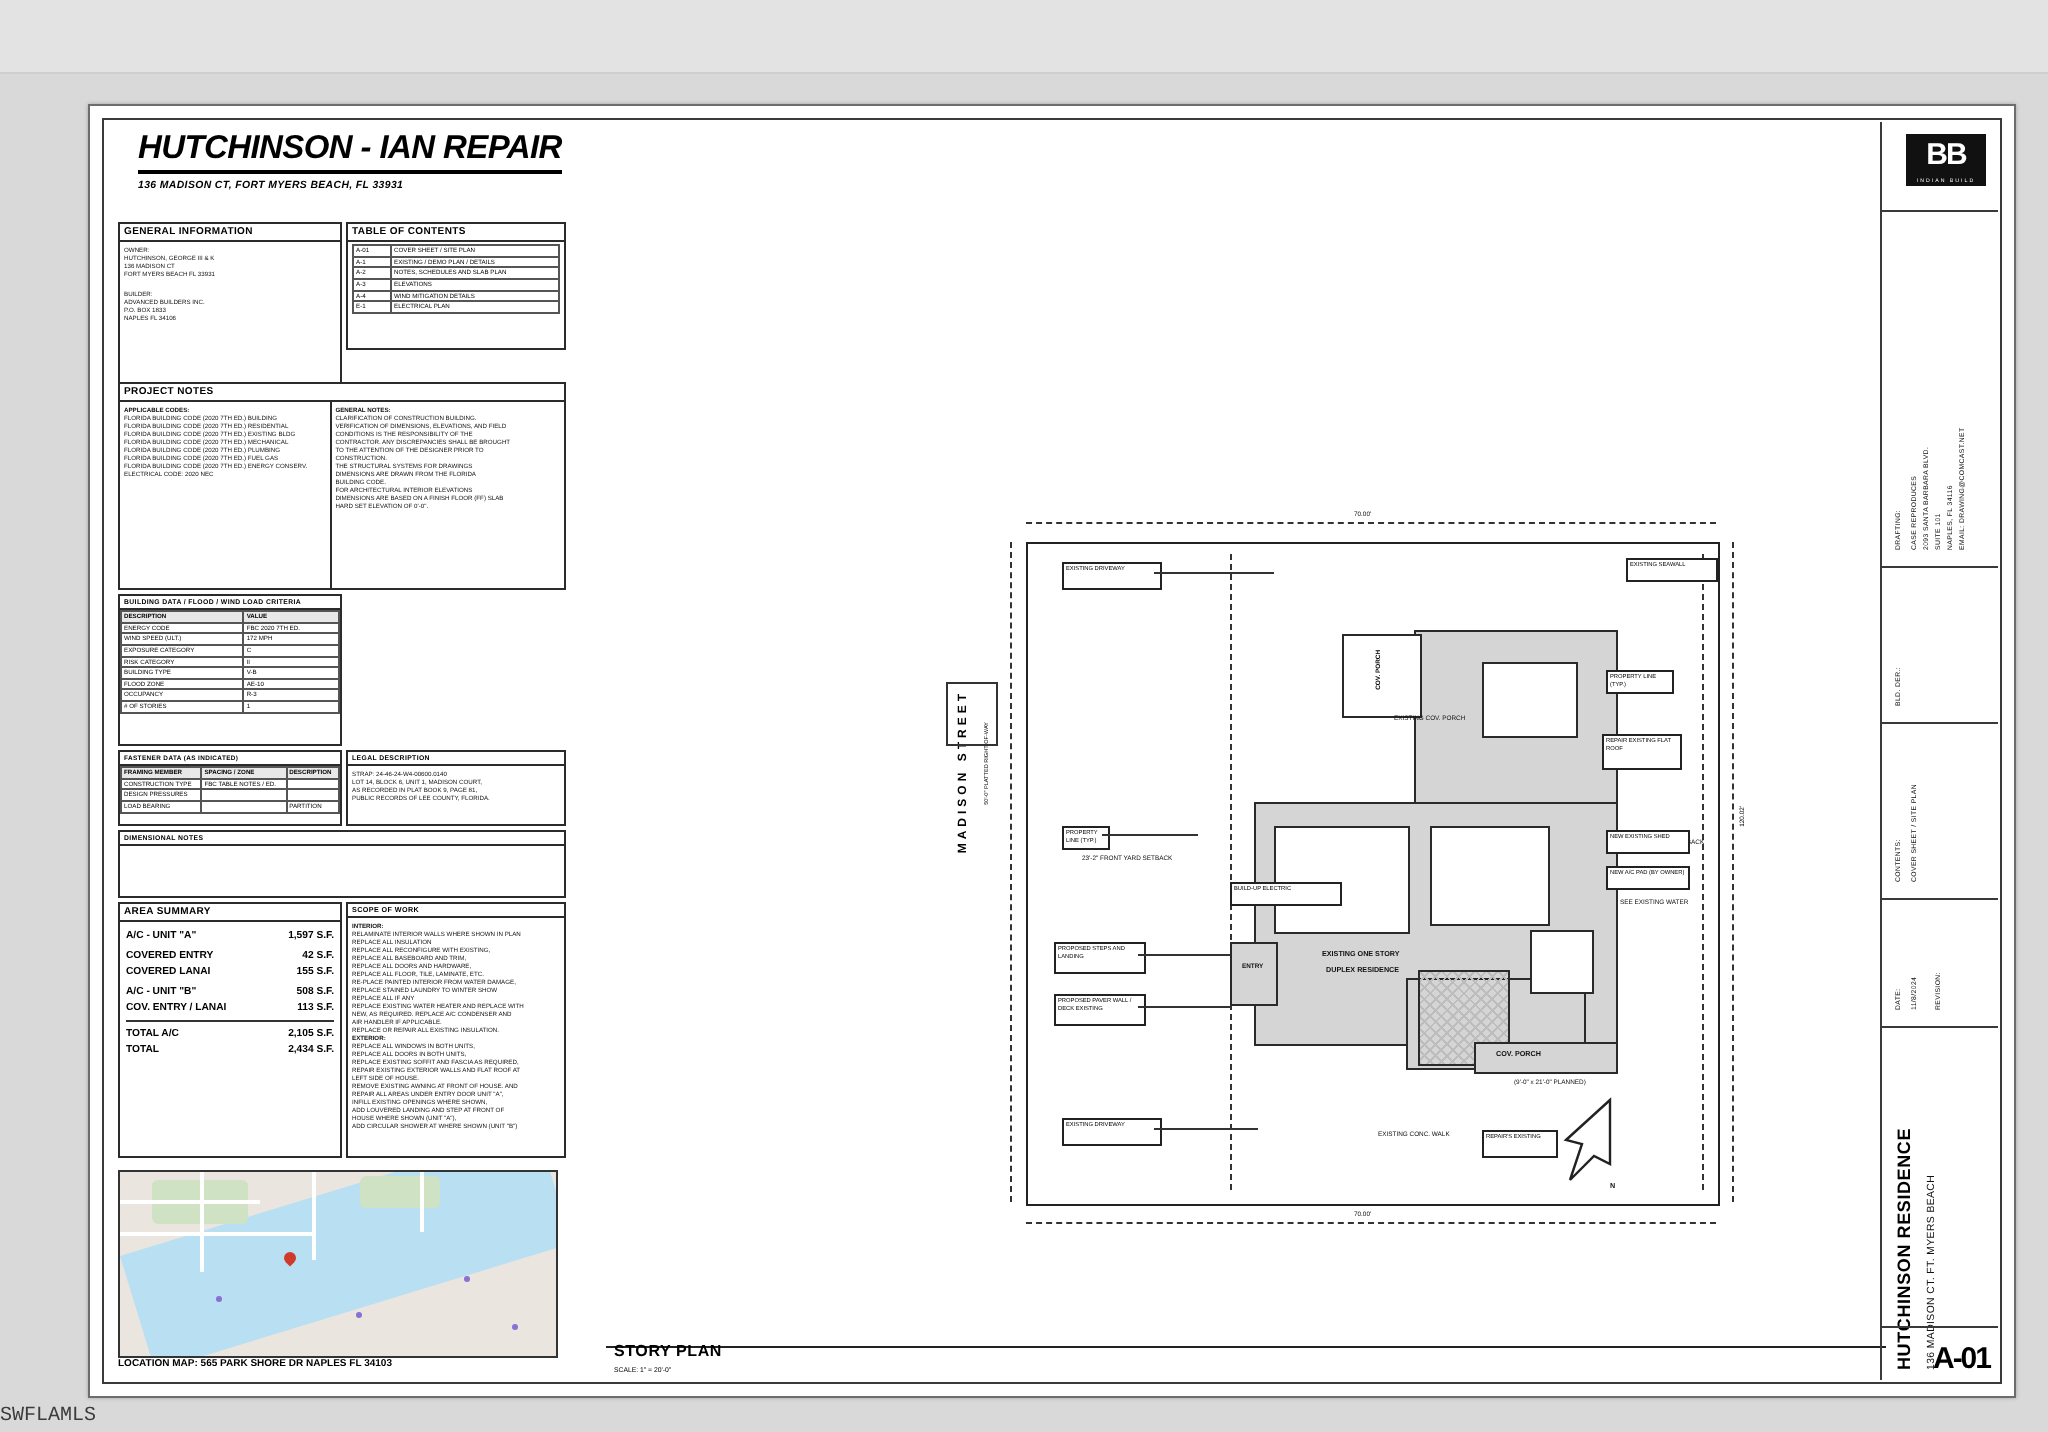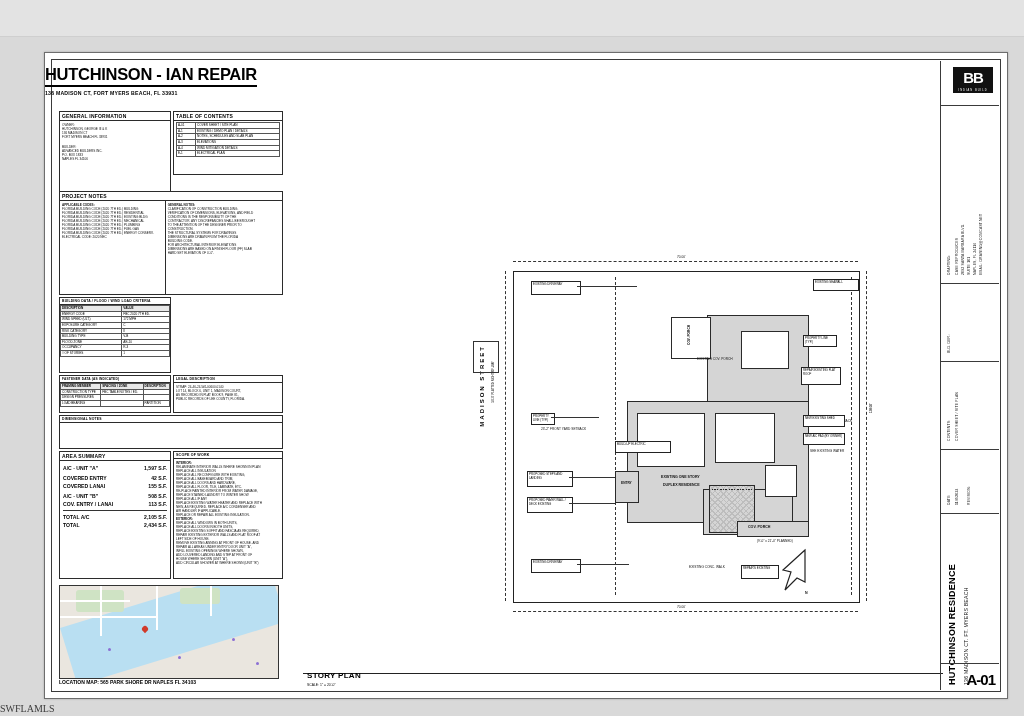--- a/index.html
+++ b/index.html
@@ -7,21 +7,21 @@
   .page{position:relative;width:1024px;height:716px;background:#d9d9d9;}
   .topbar{position:absolute;left:0;top:0;width:1024px;height:36px;background:#e3e3e3;border-bottom:1px solid #cfcfcf;}
   .sheet{position:absolute;left:44px;top:52px;width:962px;height:645px;background:#ffffff;border:1px solid #6d6d6d;box-shadow:0 0 2px rgba(0,0,0,.25);}
   .inner-border{position:absolute;left:6px;top:6px;right:6px;bottom:6px;border:1px solid #3a3a3a;}
 
   
   .blk{position:absolute;border:1px solid #2b2b2b;background:#fff;}
   .blk-title{font-size:5px;font-weight:bold;letter-spacing:.2px;padding:1px 2px;border-bottom:1px solid #2b2b2b;}
   .tiny2{font-size:3.1px;line-height:1.3;color:#111;padding:2px;}
 
-  .maintitle{position:absolute;left:0;top:12px;width:292px;}
+  .maintitle{position:absolute;left:24px;top:12px;width:292px;font-style:italic;}
   .maintitle h1{margin:0;font-size:16.5px;font-weight:bold;letter-spacing:-.3px;color:#000;border-bottom:2px solid #000;display:inline-block;padding-bottom:1px;}
   .subaddr{font-size:5.2px;font-weight:bold;margin-top:3px;letter-spacing:.2px;}
 
   
   table.g{border-collapse:collapse;width:100%;}
   table.g td{border:1px solid #555;font-size:3.1px;padding:0 1px;line-height:1.5;}
   .hdrcell{background:#e8e8e8;font-weight:bold;}
 
   
   .area-row{display:flex;justify-content:space-between;font-size:5.1px;font-weight:bold;padding:1px 3px;}
@@ -64,21 +64,21 @@
   .leader{position:absolute;border-top:1px solid #333;}
   .box{position:absolute;border:1px solid #222;background:#fff;font-size:2.9px;line-height:1.25;padding:1px;}
   .street{position:absolute;left:14px;top:92px;writing-mode:vertical-rl;transform:rotate(180deg);font-size:6px;font-weight:bold;letter-spacing:2px;}
 
   .siteplan-title{position:absolute;left:262px;bottom:18px;font-size:8px;font-weight:bold;letter-spacing:.3px;}
   .siteplan-scale{position:absolute;left:262px;bottom:11px;font-size:3.4px;}
   .bottomrule{position:absolute;left:258px;bottom:24px;width:640px;border-top:1px solid #222;}
   .bottomnote{position:absolute;right:70px;bottom:25px;font-size:3px;color:#222;}
 
   .arrow{position:absolute;left:310px;bottom:40px;width:40px;height:45px;}
-  .watermark{position:absolute;left:0;bottom:2px;font-size:10px;color:#3c3c3c;font-family:Liberation Serif, serif;}
+  .watermark{position:absolute;left:0;bottom:2px;font-size:10px;color:#3c3c3c;font-family:Liberation Mono, monospace;}
   .nb{font-weight:bold;}
 </style>
 </head>
 <body>
 
 <div class="page">
   <div class="topbar"></div>
 
   <div class="sheet">
     <div class="inner-border"></div>

